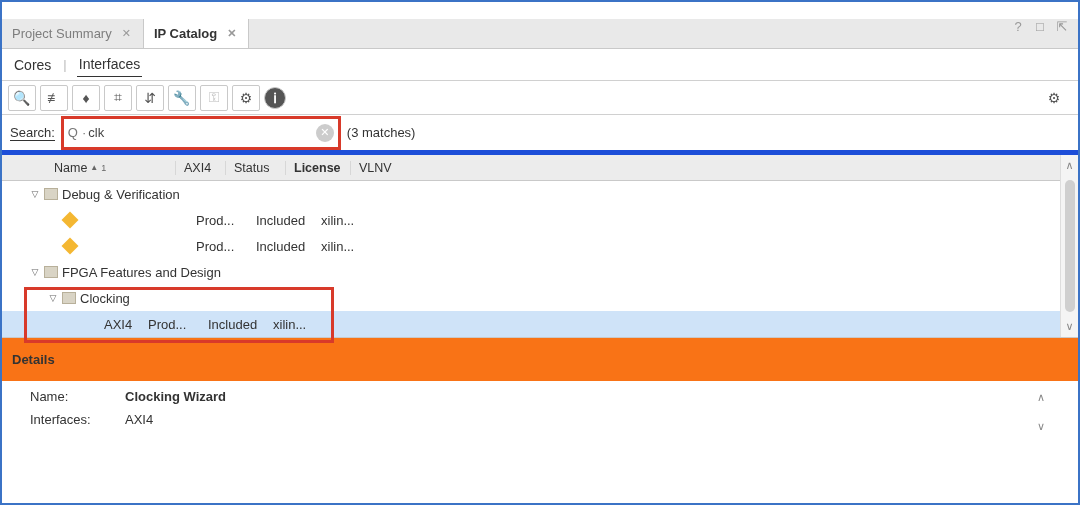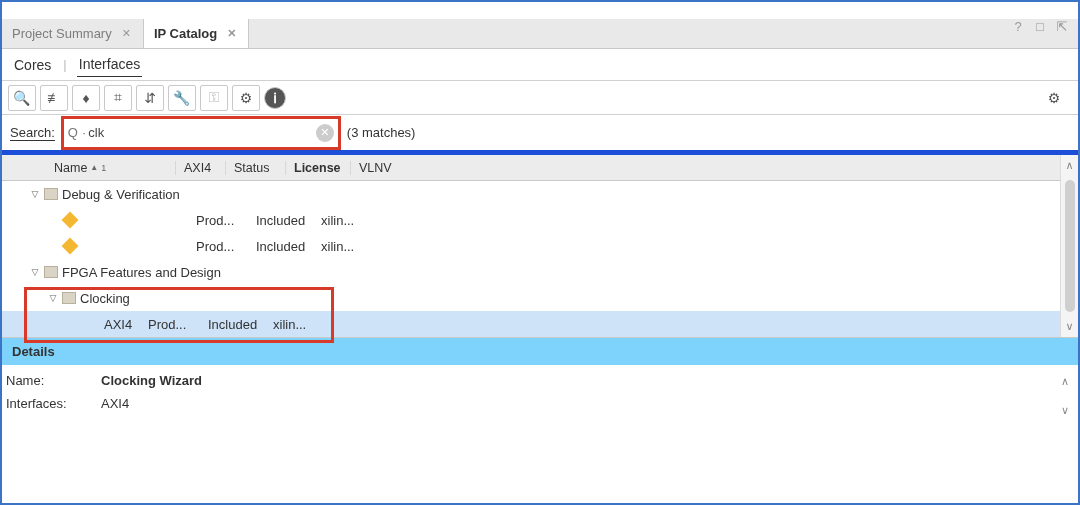--- a/index.html
+++ b/index.html
@@ -225,26 +225,26 @@
     flex-direction:column;
     align-items:center;
     background:#f4f4f4;
     border-left:1px solid #ddd;
   }
   .vscroll .arrow { color:#888; font-size:11px; padding:4px 0; cursor:pointer;}
   .vscroll .thumb { width:10px; flex:1; background:#cfcfcf; border-radius:5px; margin:4px 0; }
 
   
   .details-head {
-    background: #7dd3fc;
-    padding: 6px 10px;
+    background: #f97316;
+    padding: 14px 10px;
     font-weight: bold;
     border-top: 1px solid #c9c9c9;
   }
-  .details-body { padding: 8px 4px; display:flex; }
+  .details-body { padding: 8px 28px; display:flex; }
   .details-grid { flex:1; }
   .drow { display:flex; margin-bottom: 8px; }
   .dlabel { width: 95px; color:#333; }
   .dval { }
   .dval.bold { font-weight: bold; }
   .details-scroll {
     width:18px; display:flex; flex-direction:column; align-items:center;
   }
   .details-scroll .arrow { color:#888; font-size:11px; padding:2px 0; cursor:pointer;}
 </style>

